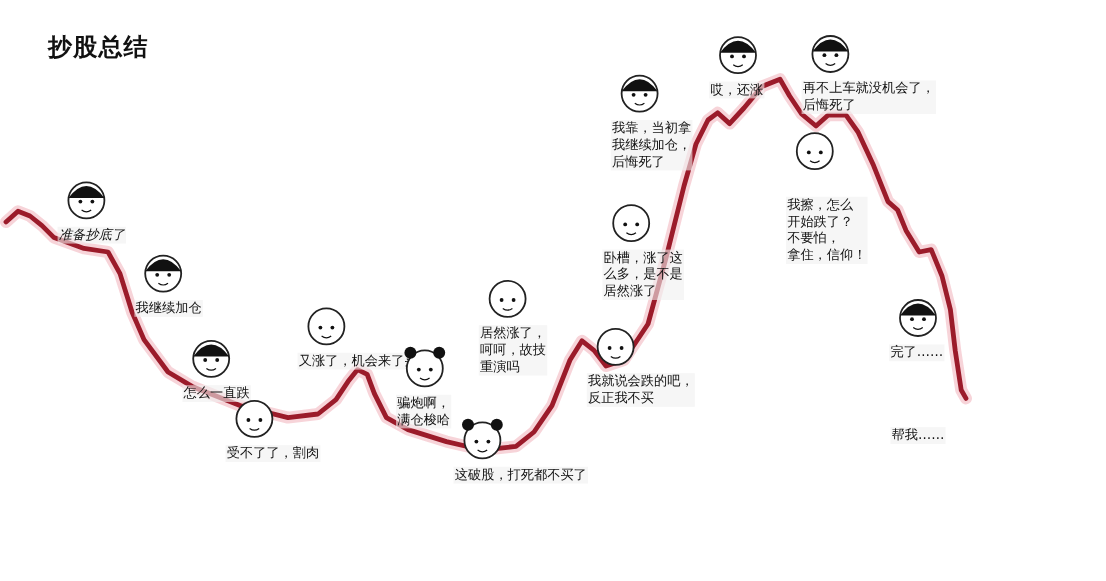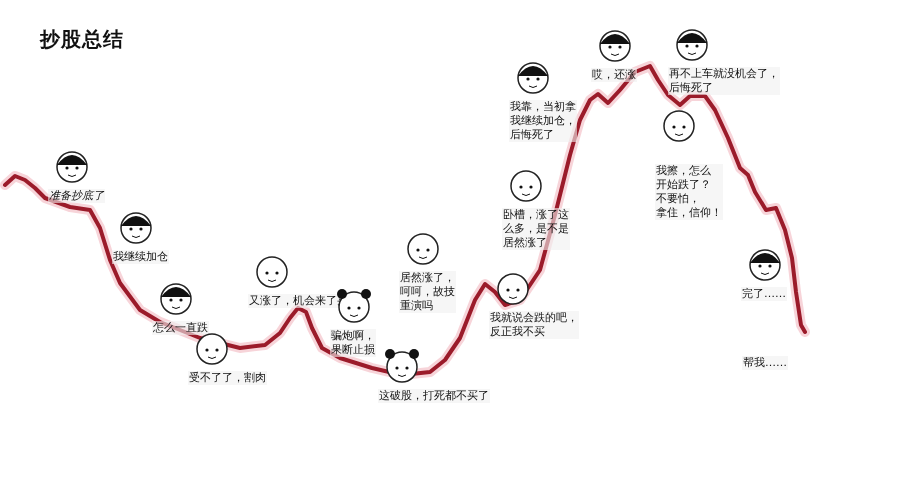--- a/index.html
+++ b/index.html
@@ -60,21 +60,21 @@
       <div class="lbl" style="left: 248px; top: 294px;">又涨了，机会来了买入</div>
       <div class="face" style="left: 334px; top: 285px;"><svg width="40" height="42" style="position:static">
           <circle cx="20" cy="22" r="15" fill="#fff" stroke="#222" stroke-width="1.5"></circle>
           <circle cx="8" cy="9" r="5" fill="#111"></circle>
           <circle cx="32" cy="9" r="5" fill="#111"></circle>
           <circle cx="15" cy="23" r="1.6" fill="#111"></circle>
           <circle cx="25" cy="23" r="1.6" fill="#111"></circle>
           <path d="M16 30 Q20 33 24 30" stroke="#111" fill="none"></path>
         </svg></div>
       <div class="lbl" style="left: 330px; top: 329px;">骗炮啊，
-果断止损</div>
+满仓梭哈</div>
       <div class="face" style="left: 403px; top: 227px;"><svg width="40" height="42" style="position:static">
           <circle cx="20" cy="22" r="15" fill="#fff" stroke="#222" stroke-width="1.5"></circle>
           <circle cx="15" cy="23" r="1.6" fill="#111"></circle>
           <circle cx="25" cy="23" r="1.6" fill="#111"></circle>
           <path d="M16 30 Q20 33 24 30" stroke="#111" fill="none"></path>
         </svg></div>
       <div class="lbl" style="left: 399px; top: 271px;">居然涨了，
 呵呵，故技
 重演吗</div>
       <div class="face" style="left: 382px; top: 345px;"><svg width="40" height="42" style="position:static">

